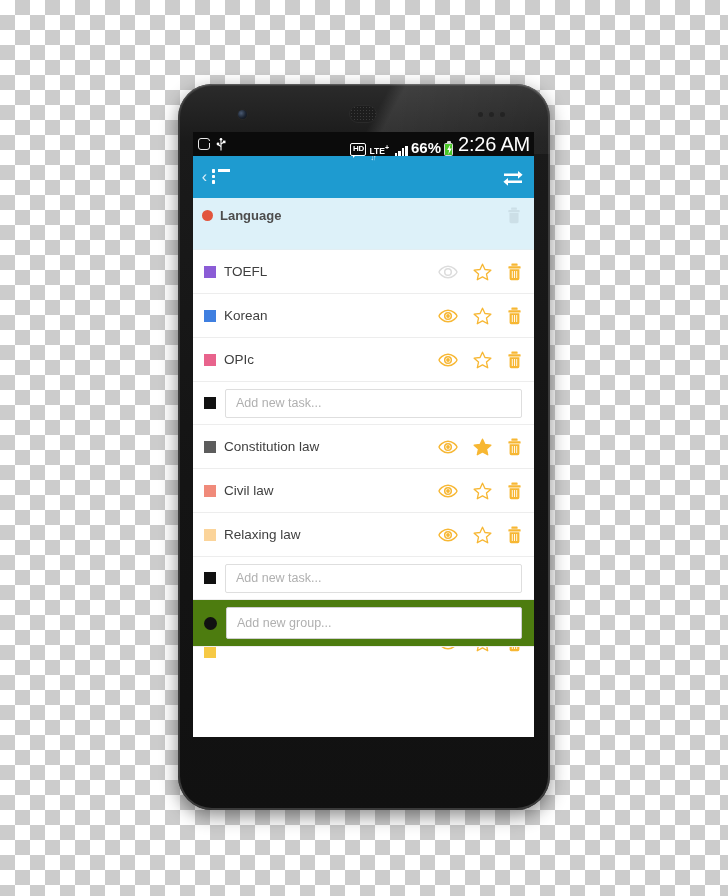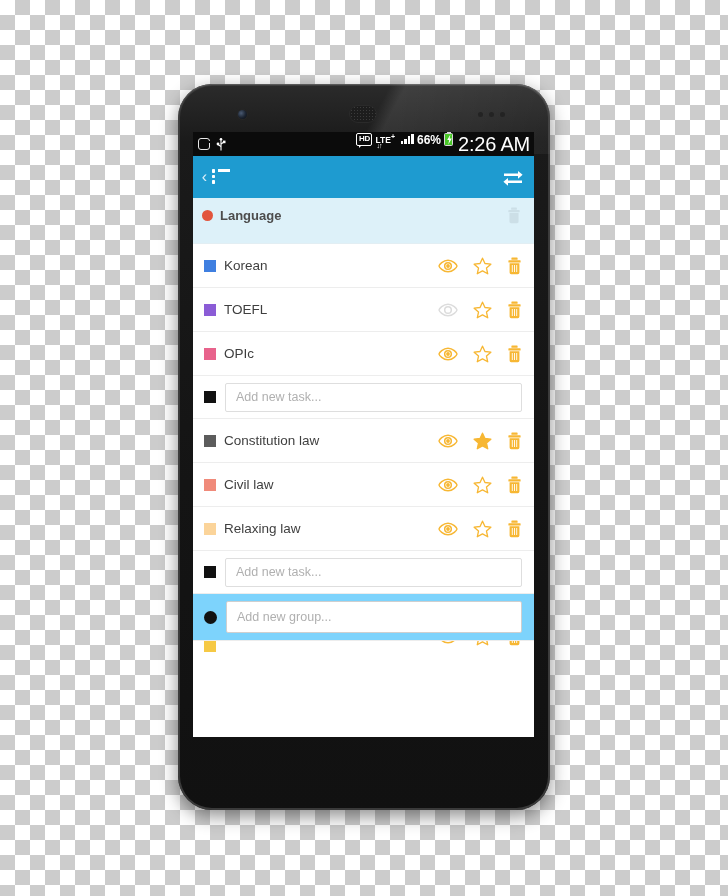--- a/index.html
+++ b/index.html
@@ -80,21 +80,21 @@
   #statusbar{
     height:24px;
     background:#0b0b0b;
     color:#ffffff;
     display:flex; align-items:center;
     padding:0 4px 0 5px;
     font-size:11px;
     position:relative;
   }
   .sb-left{ display:flex; align-items:center; gap:6px; }
-  .sb-right{ display:flex; align-items:flex-start; gap:3px; margin-left:auto; }
+  .sb-right{ display:flex; align-items:flex-end; gap:3px; margin-left:auto; }
   .sb-appicon{
     width:12px;height:12px;border:1.6px solid #e8e8e8;border-radius:3px;
     position:relative; box-sizing:border-box;
   }
   .sb-appicon::after{
     content:""; position:absolute; right:-1.6px; top:2px;
     width:5px;height:1.8px;background:#0b0b0b;
   }
   .sb-usb{ width:10px;height:13px; position:relative; }
   .hd-badge{
@@ -115,21 +115,21 @@
   .lte-arrows{
     position:absolute; left:1px; bottom:-5px;
     font-size:7px; line-height:1; letter-spacing:-1px;
   }
   .signal{ display:flex; align-items:flex-end; gap:1px; height:11px; }
   .signal b{ width:2.5px; background:#fff; display:block; }
   .signal b:nth-child(1){height:3px;}
   .signal b:nth-child(2){height:5px;}
   .signal b:nth-child(3){height:7.5px;}
   .signal b:nth-child(4){height:10px;}
-  .batt-pct{ font-size:12px; font-weight:bold; }
+  .batt-pct{ font-size:15px; font-weight:bold; }
   .batt{
     width:9px;height:13px;border:1.3px solid #d8d8d8;border-radius:1.5px;
     position:relative; box-sizing:border-box; background:#49c728;
   }
   .batt::before{
     content:""; position:absolute; left:2.2px; top:-3px;
     width:3.5px;height:2px;background:#d8d8d8; border-radius:1px 1px 0 0;
   }
   .clock{ font-size:20px; letter-spacing:-0.2px; margin-left:2px; }
 
@@ -160,42 +160,42 @@
   .list-icon i:nth-of-type(1){ top:0.2px; }
   .list-icon i:nth-of-type(2){ top:5.7px; }
   .list-icon i:nth-of-type(3){ top:11.2px; }
   #appbar-title{ font-size:16.5px; font-weight:normal; letter-spacing:0.1px; }
   #sync-btn{ margin-left:auto; width:24px;height:22px; position:relative; cursor:pointer;}
 
   
   #list{ height:539px; overflow:hidden; background:#fff; }
   .grp-header{
     height:35px; display:flex; align-items:center;
-    padding:0 0 10px 9px; position:relative;
+    padding:0 0 16px 9px; position:relative;
     border-bottom:1px solid #e2eef3;
   }
   .grp-header.blue{ background:#ddf1f9; }
   .grp-header.pink{ background:#fbdcd9; }
   .grp-dot{ width:11px;height:11px;border-radius:50%; margin-right:7px; flex:none; }
   .grp-name{ font-size:13px; font-weight:bold; color:#4d4d4d; }
   .grp-trash{ position:absolute; right:13px; top:9px; opacity:0.20; }
 
   .task-row{
     height:43px; display:flex; align-items:center;
     padding:0 0 0 11px; border-bottom:1px solid #ededed; background:#fff;
   }
   .swatch{ width:12px;height:12px; margin-right:8px; flex:none; }
   .task-name{ font-size:13.5px; color:#3f3f3f; }
   .row-actions{ margin-left:auto; display:flex; align-items:center; gap:15px; padding-right:12px;}
 
   .addrow{
     height:42px; display:flex; align-items:center;
     padding:0 12px 0 11px; border-bottom:1px solid #ededed; background:#fff;
   }
-  .addrow.highlight{ background:#7dd3fc; height:46px; }
+  .addrow.highlight{ background:#4d7c0f; height:46px; }
   .add-square{ width:12px;height:12px;background:#111; flex:none; }
   .add-circle{ width:13px;height:13px;border-radius:50%;background:#111; flex:none; }
   .add-input{
     margin-left:9px; flex:1; height:27px;
     border:1px solid #dedede; background:#fff; border-radius:2px;
     display:flex; align-items:center; padding-left:10px;
     font-size:12.5px; color:#b0b0b0;
   }
   .addrow.highlight .add-input{ height:30px; border-color:#cfcfcf; }
 
@@ -281,50 +281,50 @@
         <div class="grp-header blue">
           <span class="grp-dot" style="background:#e2553d"></span>
           <span class="grp-name">Language</span>
           <span class="grp-trash" style="line-height:0"><svg width="14" height="17" viewBox="0 0 15 18">
               <rect x="4.4" y="0.4" width="6.2" height="2.4" rx="0.6" fill="#8a9aa2"></rect>
               <rect x="1.4" y="3.2" width="12.2" height="2.4" rx="0.6" fill="#8a9aa2"></rect>
               <path d="M2.6 6.2 h9.8 v9.4 a1.6 1.6 0 0 1 -1.6 1.6 h-6.6 a1.6 1.6 0 0 1 -1.6 -1.6 z" fill="#8a9aa2"></path>
             </svg></span>
         </div>
         <div class="task-row">
+          <span class="swatch" style="background:#8b5cd6"></span>
+          <span class="task-name">TOEFL</span>
+          <span class="row-actions">
+            <span style="display:inline-block;line-height:0"><svg width="20" height="14" viewBox="0 0 20 14">
+                <path d="M10 1.2 C15 1.2 18.8 5.6 19 7 C18.8 8.4 15 12.8 10 12.8 C5 12.8 1.2 8.4 1 7 C1.2 5.6 5 1.2 10 1.2 Z" fill="none" stroke="#dcdcdc" stroke-width="1.5"></path>
+                <circle cx="10" cy="7" r="3.3" fill="none" stroke="#dcdcdc" stroke-width="1.5"></circle>
+              </svg></span>
+            <span style="display:inline-block;line-height:0"><svg width="19" height="18" viewBox="0 0 20 18">
+                <polygon points="10,0.8 12.6,6.4 18.8,7.1 14.2,11.2 15.5,17.2 10,14.2 4.5,17.2 5.8,11.2 1.2,7.1 7.4,6.4" fill="none" stroke="#f7b733" stroke-width="1.4" stroke-linejoin="round"></polygon>
+              </svg></span>
+            <span style="display:inline-block;line-height:0;opacity:1"><svg width="15" height="18" viewBox="0 0 15 18">
+                <rect x="4.4" y="0.4" width="6.2" height="2.4" rx="0.6" fill="#f7b733"></rect>
+                <rect x="1.4" y="3.2" width="12.2" height="2.4" rx="0.6" fill="#f7b733"></rect>
+                <path d="M2.6 6.2 h9.8 v9.4 a1.6 1.6 0 0 1 -1.6 1.6 h-6.6 a1.6 1.6 0 0 1 -1.6 -1.6 z" fill="#f7b733"></path>
+                <g stroke="#ffffff" stroke-width="0.9">
+                  <line x1="5.3" y1="8" x2="5.3" y2="15"></line>
+                  <line x1="7.5" y1="8" x2="7.5" y2="15"></line>
+                  <line x1="9.7" y1="8" x2="9.7" y2="15"></line>
+                </g>
+              </svg></span>
+          </span>
+        </div>
+        <div class="task-row">
           <span class="swatch" style="background:#3f7fe0"></span>
           <span class="task-name">Korean</span>
           <span class="row-actions">
             <span style="display:inline-block;line-height:0"><svg width="20" height="14" viewBox="0 0 20 14">
                 <path d="M10 1.2 C15 1.2 18.8 5.6 19 7 C18.8 8.4 15 12.8 10 12.8 C5 12.8 1.2 8.4 1 7 C1.2 5.6 5 1.2 10 1.2 Z" fill="none" stroke="#f7b733" stroke-width="1.5"></path>
                 <circle cx="10" cy="7" r="3.3" fill="none" stroke="#f7b733" stroke-width="1.5"></circle>
                 <circle cx="10" cy="7" r="1.9" fill="#f7b733"></circle>
-              </svg></span>
-            <span style="display:inline-block;line-height:0"><svg width="19" height="18" viewBox="0 0 20 18">
-                <polygon points="10,0.8 12.6,6.4 18.8,7.1 14.2,11.2 15.5,17.2 10,14.2 4.5,17.2 5.8,11.2 1.2,7.1 7.4,6.4" fill="none" stroke="#f7b733" stroke-width="1.4" stroke-linejoin="round"></polygon>
-              </svg></span>
-            <span style="display:inline-block;line-height:0;opacity:1"><svg width="15" height="18" viewBox="0 0 15 18">
-                <rect x="4.4" y="0.4" width="6.2" height="2.4" rx="0.6" fill="#f7b733"></rect>
-                <rect x="1.4" y="3.2" width="12.2" height="2.4" rx="0.6" fill="#f7b733"></rect>
-                <path d="M2.6 6.2 h9.8 v9.4 a1.6 1.6 0 0 1 -1.6 1.6 h-6.6 a1.6 1.6 0 0 1 -1.6 -1.6 z" fill="#f7b733"></path>
-                <g stroke="#ffffff" stroke-width="0.9">
-                  <line x1="5.3" y1="8" x2="5.3" y2="15"></line>
-                  <line x1="7.5" y1="8" x2="7.5" y2="15"></line>
-                  <line x1="9.7" y1="8" x2="9.7" y2="15"></line>
-                </g>
-              </svg></span>
-          </span>
-        </div>
-        <div class="task-row">
-          <span class="swatch" style="background:#8b5cd6"></span>
-          <span class="task-name">TOEFL</span>
-          <span class="row-actions">
-            <span style="display:inline-block;line-height:0"><svg width="20" height="14" viewBox="0 0 20 14">
-                <path d="M10 1.2 C15 1.2 18.8 5.6 19 7 C18.8 8.4 15 12.8 10 12.8 C5 12.8 1.2 8.4 1 7 C1.2 5.6 5 1.2 10 1.2 Z" fill="none" stroke="#dcdcdc" stroke-width="1.5"></path>
-                <circle cx="10" cy="7" r="3.3" fill="none" stroke="#dcdcdc" stroke-width="1.5"></circle>
               </svg></span>
             <span style="display:inline-block;line-height:0"><svg width="19" height="18" viewBox="0 0 20 18">
                 <polygon points="10,0.8 12.6,6.4 18.8,7.1 14.2,11.2 15.5,17.2 10,14.2 4.5,17.2 5.8,11.2 1.2,7.1 7.4,6.4" fill="none" stroke="#f7b733" stroke-width="1.4" stroke-linejoin="round"></polygon>
               </svg></span>
             <span style="display:inline-block;line-height:0;opacity:1"><svg width="15" height="18" viewBox="0 0 15 18">
                 <rect x="4.4" y="0.4" width="6.2" height="2.4" rx="0.6" fill="#f7b733"></rect>
                 <rect x="1.4" y="3.2" width="12.2" height="2.4" rx="0.6" fill="#f7b733"></rect>
                 <path d="M2.6 6.2 h9.8 v9.4 a1.6 1.6 0 0 1 -1.6 1.6 h-6.6 a1.6 1.6 0 0 1 -1.6 -1.6 z" fill="#f7b733"></path>
                 <g stroke="#ffffff" stroke-width="0.9">
                   <line x1="5.3" y1="8" x2="5.3" y2="15"></line>

